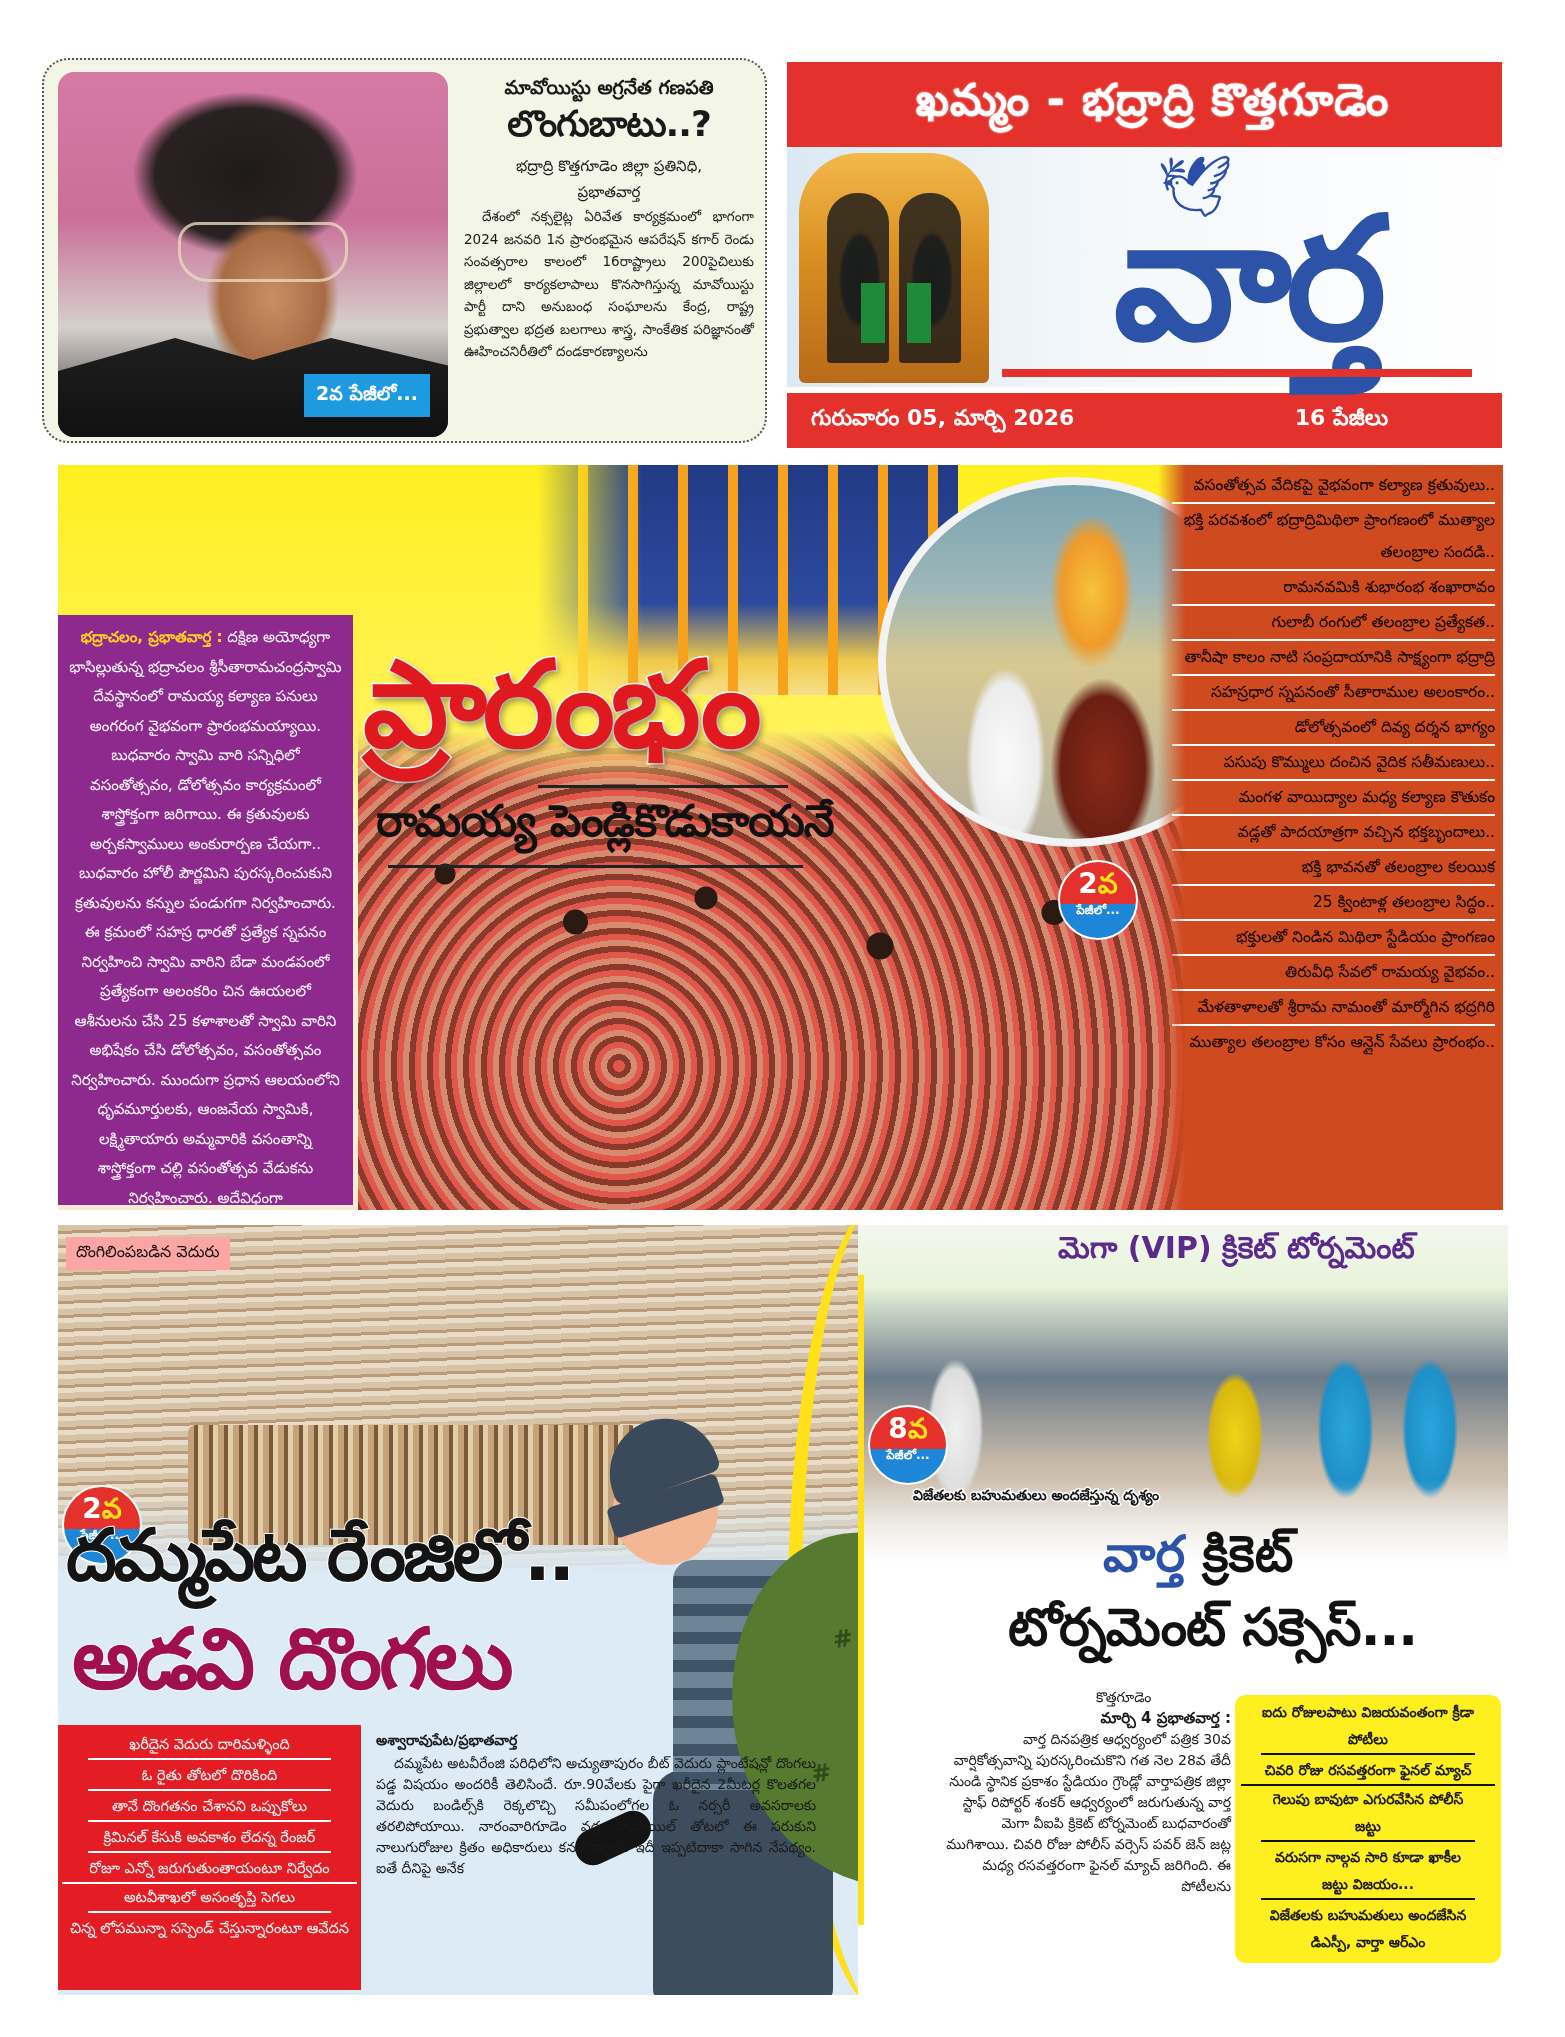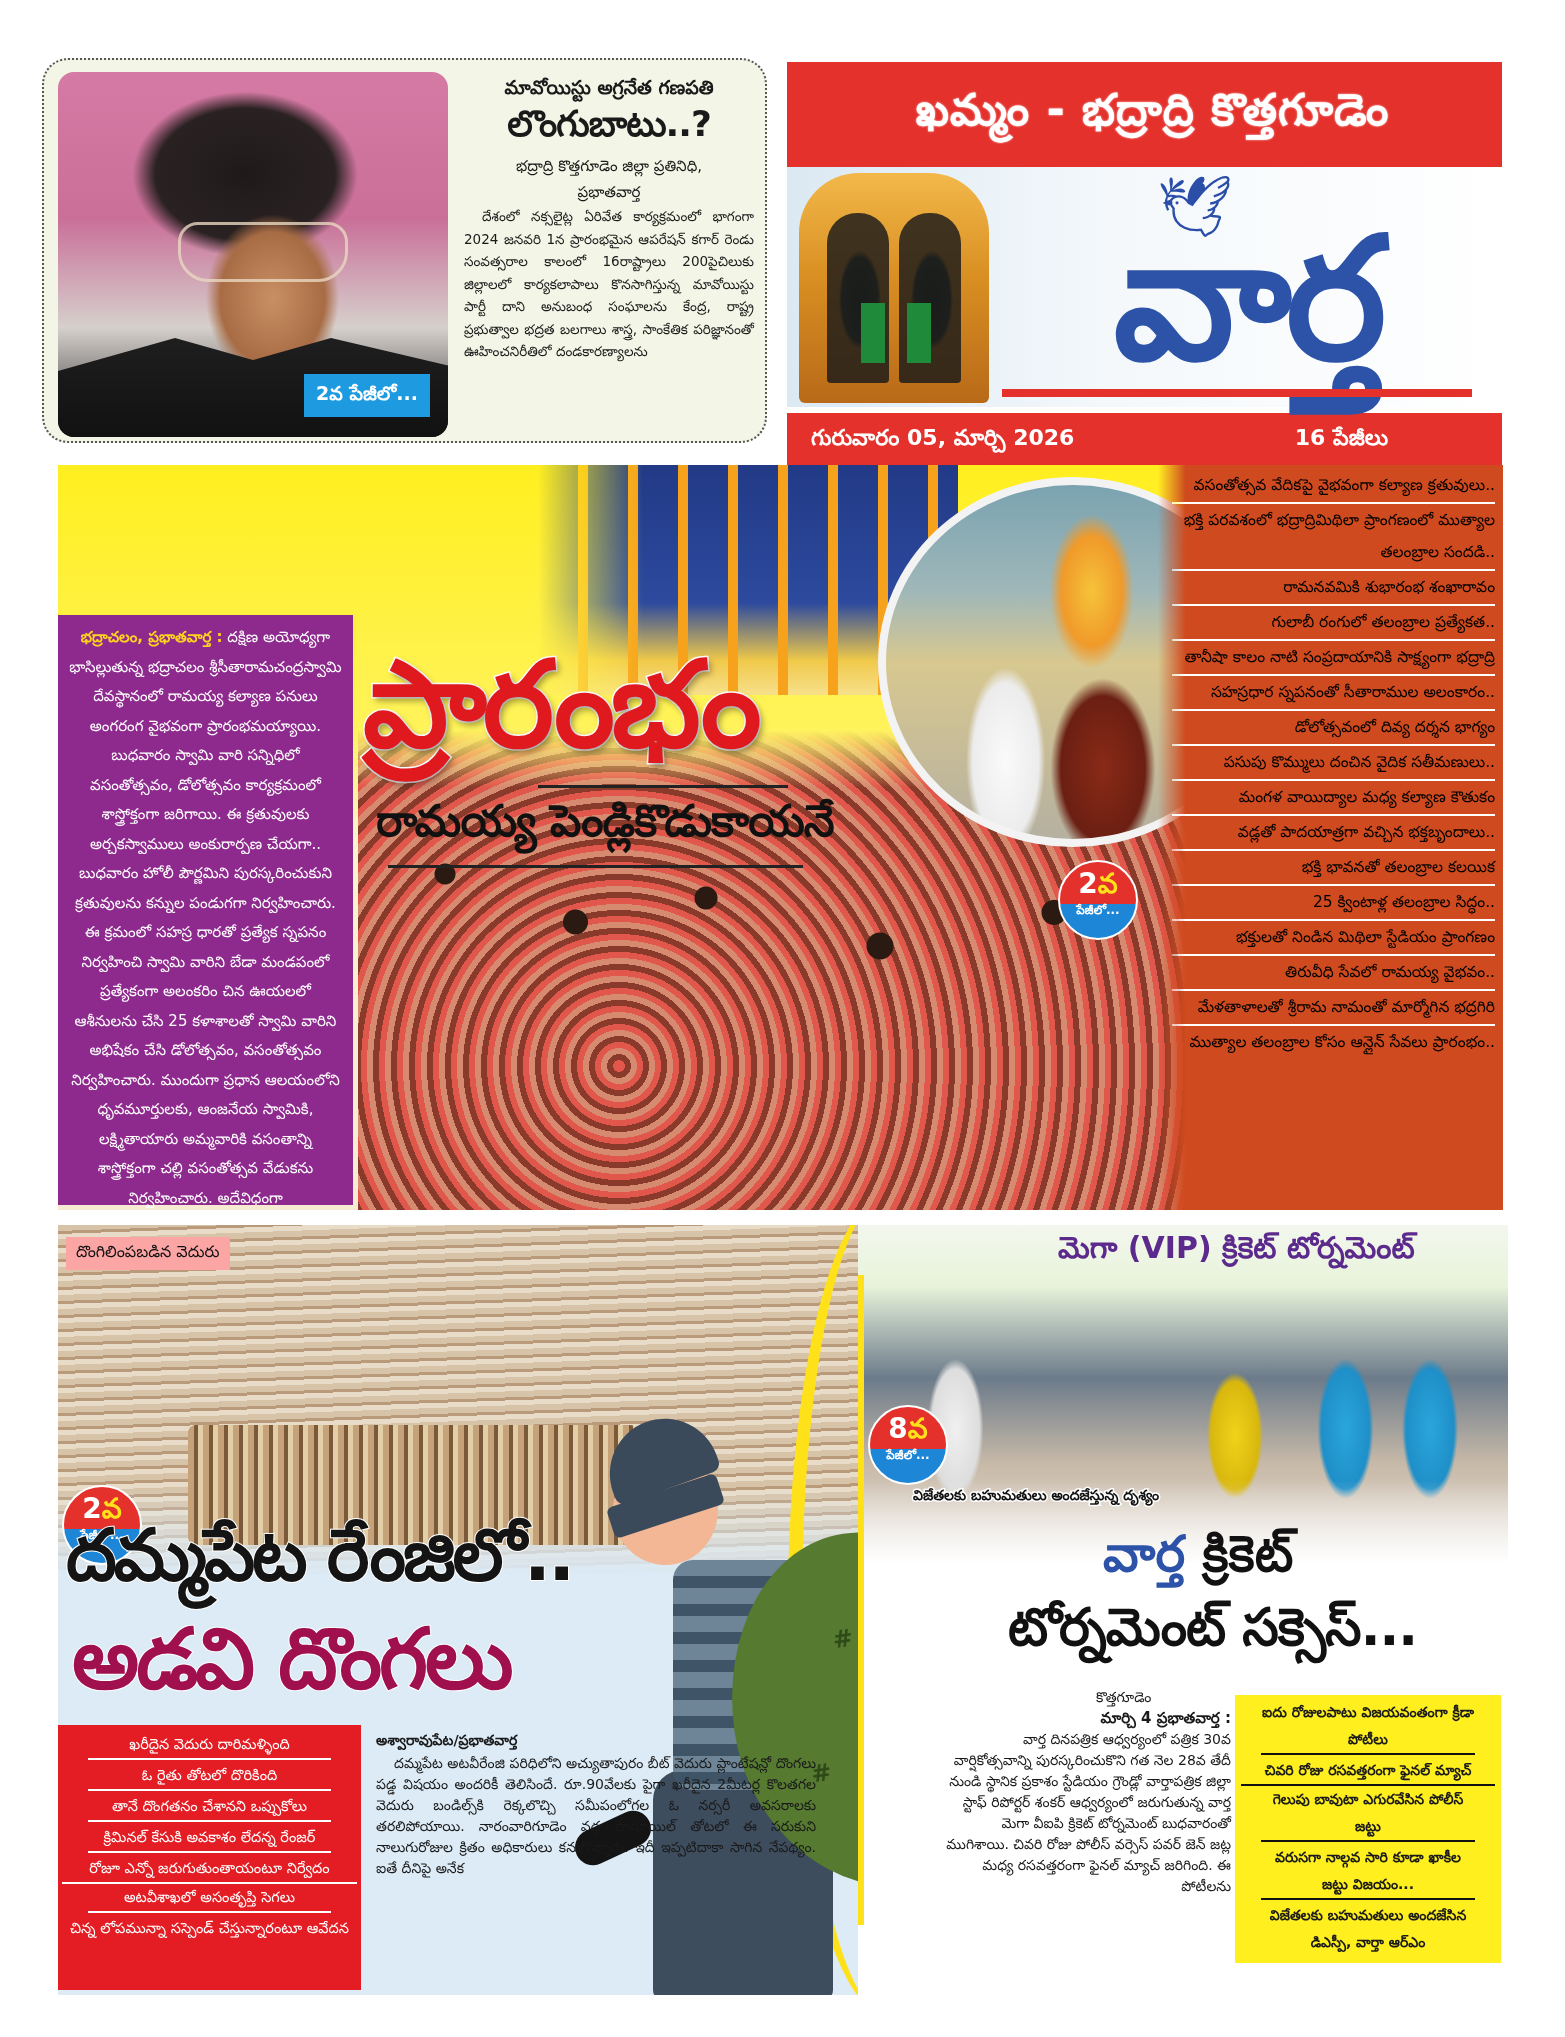--- a/index.html
+++ b/index.html
@@ -34,21 +34,21 @@
   }
   .teaser-text { position: absolute; left: 420px; top: 10px; width: 290px; }
   .teaser-kicker { font: bold 19px "DejaVu Sans", sans-serif; text-align: center; margin-top: 6px; }
   .teaser-headline { font: bold 36px "DejaVu Sans", sans-serif; text-align: center; margin-top: 0; letter-spacing: -1px; }
   .teaser-dateline { font: 15px "DejaVu Sans", sans-serif; text-align: center; line-height: 26px; }
   .teaser-body { font: 13.5px "DejaVu Sans", sans-serif; text-align: justify; line-height: 22.5px; margin-top: 0; text-indent: 18px; }
 
   
   .masthead { position: absolute; left: 787px; top: 62px; width: 715px; height: 385px; }
   .mast-top {
-    height: 105px; background: #e5312c; color: #fff;
+    height: 85px; background: #e5312c; color: #fff;
     font: bold 44px "DejaVu Sans", sans-serif; display: flex; align-items: center; justify-content: center;
     letter-spacing: 1px; text-shadow: 0 0 2px #fff; padding-left: 16px;
   }
   .mast-mid { position: relative; height: 240px; background: linear-gradient(90deg, #dbe9f3 0%, #f4f8fb 45%, #ffffff 100%); }
   .deity-frame {
     position: absolute; left: 12px; top: 6px; width: 190px; height: 230px;
     background:
       radial-gradient(ellipse 30px 70px at 32% 55%, #1b2a1f 0%, #2b3a2a 60%, transparent 70%),
       radial-gradient(ellipse 30px 70px at 70% 55%, #1b2a1f 0%, #2b3a2a 60%, transparent 70%),
       linear-gradient(180deg, #f3b84a 0%, #d98f22 45%, #b86a18 100%);
@@ -225,21 +225,21 @@
   .cricket-headline-1 { position: absolute; left: 245px; top: 300px; font: bold 50px "DejaVu Sans", sans-serif; color: #111; }
   .cricket-headline-1 .brand { color: #2c53a8; }
   .cricket-headline-2 { position: absolute; left: 150px; top: 372px; font: bold 52px "DejaVu Sans", sans-serif; color: #111; letter-spacing: -1px; }
   .cricket-text {
     position: absolute; left: 88px; top: 462px; width: 285px; font: 14px "DejaVu Sans", sans-serif; line-height: 21px; text-align: right;
   }
   .cricket-text .place { text-align: left; margin-left: 150px; }
   .cricket-text .dateline { font-weight: bold; font-size: 15px; text-align: right; }
   .yellow-box {
     position: absolute; left: 377px; top: 470px; width: 266px; height: 268px; background: #ffef1f; text-align: center;
-    padding: 4px 6px; font: bold 14px "DejaVu Sans", sans-serif;
+    padding: 4px 6px; font: bold 14px "DejaVu Sans", sans-serif; border-radius: 11px;
   }
   .yellow-box .item { line-height: 27px; border-bottom: 2.5px solid #111; margin: 0 20px 2px; }
   .yellow-box .item.wide { margin: 0; }
   .yellow-box .item:last-child { border-bottom: none; }
   .cricket-left-bar { position: absolute; left: 0; top: 50px; width: 6px; height: 650px; background: #ffe11a; }
 </style>
 </head>
 <body>
 
 <section class="teaser">

